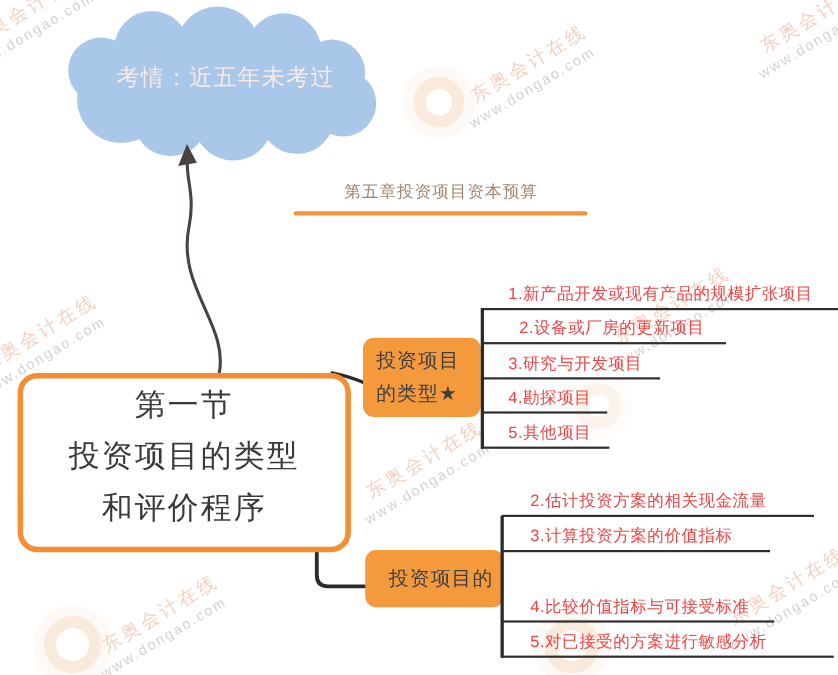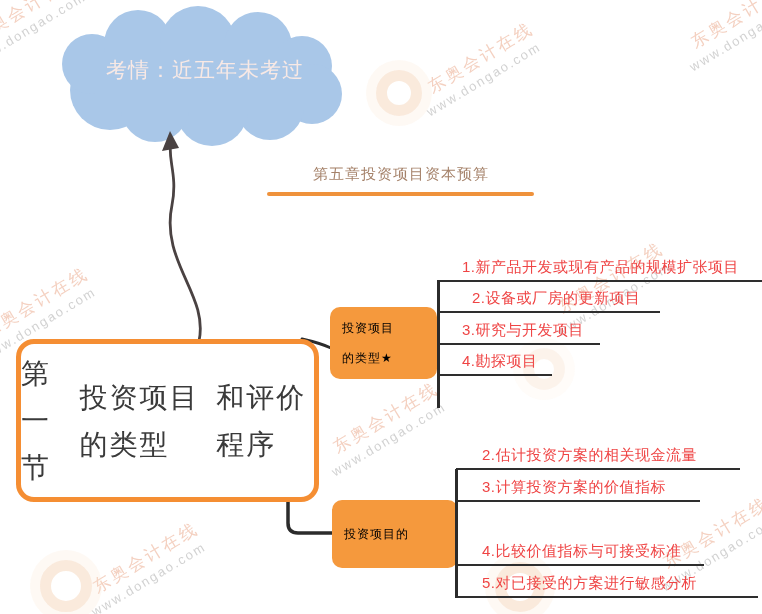--- a/index.html
+++ b/index.html
@@ -35,33 +35,33 @@
   }
   .chapter-underline{
     position:absolute;left:267px;top:192px;width:267px;height:4px;
     background:#ef923b;border-radius:2px;
   }
 
   
   .main-node{
     position:absolute;left:16px;top:339px;width:303px;height:163px;box-sizing:border-box;
     background:#ffffff;border:5px solid #f58e33;border-radius:18px;
-    display:flex;flex-direction:row;align-items:center;
+    display:flex;flex-direction:column;align-items:center;
     font-size:28px;line-height:47px;letter-spacing:2px;color:#3a3a3a;
   }
 
   
   .branch-node{
     position:absolute;box-sizing:border-box;background:#f5993d;border-radius:10px;
     display:flex;flex-direction:column;justify-content:center;
-    padding-left:12px;font-size:12px;line-height:30px;letter-spacing:1px;
-    color:#000000;font-weight:500;
+    padding-left:12px;font-size:18px;line-height:30px;letter-spacing:1px;
+    color:#404040;font-weight:500;
   }
   .branch-node.type-node{left:330px;top:307px;width:107px;height:72px;}
-  .branch-node.proc-node{left:332px;top:500px;width:126px;height:68px;}
+  .branch-node.proc-node{left:332px;top:500px;width:126px;height:52px;align-items:center;}
 
   
   .item-group{position:absolute;}
   .item-group .bracket{position:absolute;left:-1px;width:2.5px;background:#2b2b2b;}
   .item{
     box-sizing:border-box;display:flex;align-items:flex-end;
     border-bottom:2.5px solid #2e2e2e;
     font-size:15px;color:#ef4444;letter-spacing:0.5px;
     padding-bottom:3px;
   }
@@ -157,20 +157,21 @@
     <div>投资项目</div>
     <div>的类型★</div>
   </div>
 
   <div class="content item-group group-top">
     <div class="bracket"></div>
     <div class="item" style="width:324px;">1.新产品开发或现有产品的规模扩张项目</div>
     <div class="item" style="width:222px;padding-left:34px;">2.设备或厂房的更新项目</div>
     <div class="item" style="width:162px;">3.研究与开发项目</div>
     <div class="item" style="width:114px;">4.勘探项目</div>
+    <div class="item" style="width:116px;">5.其他项目</div>
   </div>
 
   <div class="content branch-node proc-node">
     <div>投资项目的</div>
   </div>
 
   <div class="content item-group group-bottom">
     <div class="bracket"></div>
     <div class="item" style="width:284px;">2.估计投资方案的相关现金流量</div>
     <div class="item" style="width:244px;">3.计算投资方案的价值指标</div>

